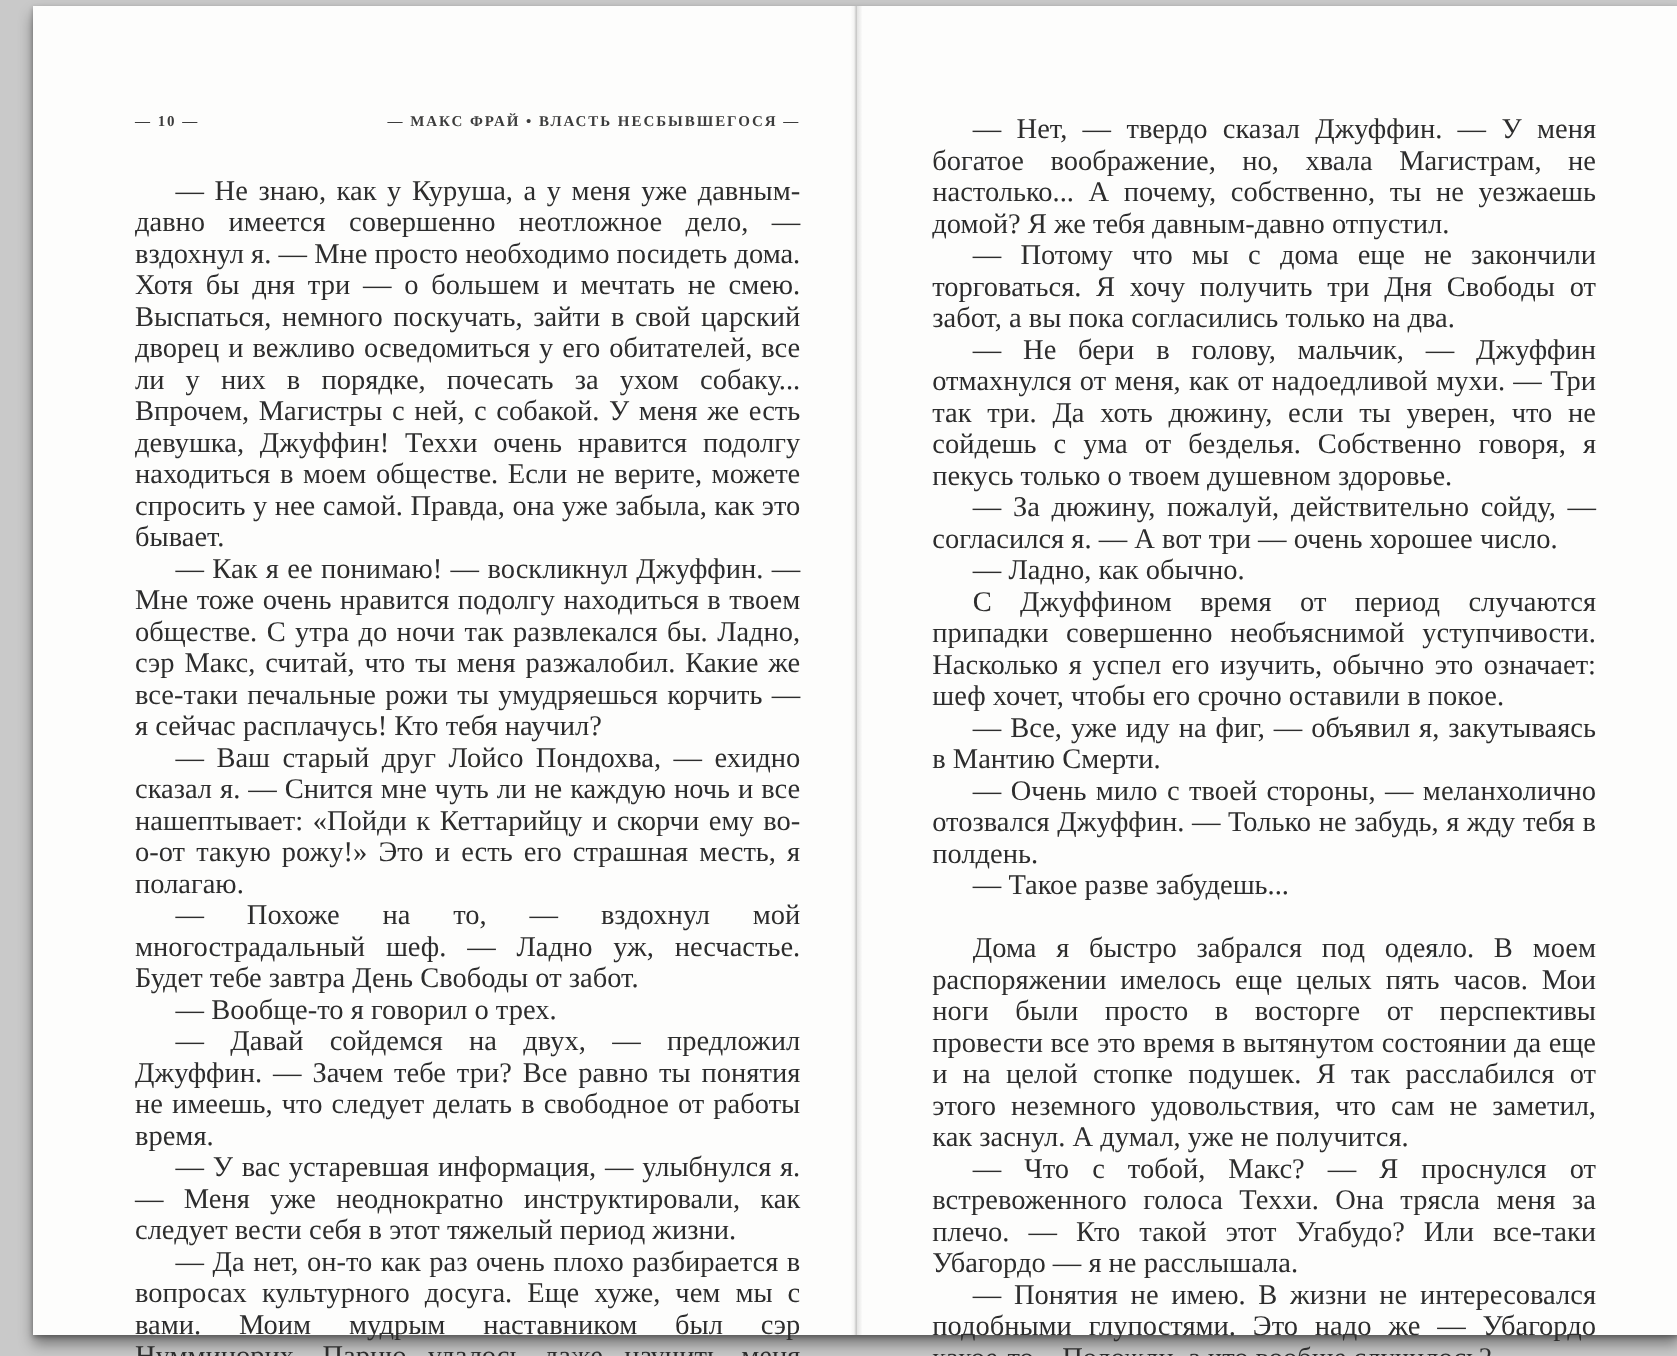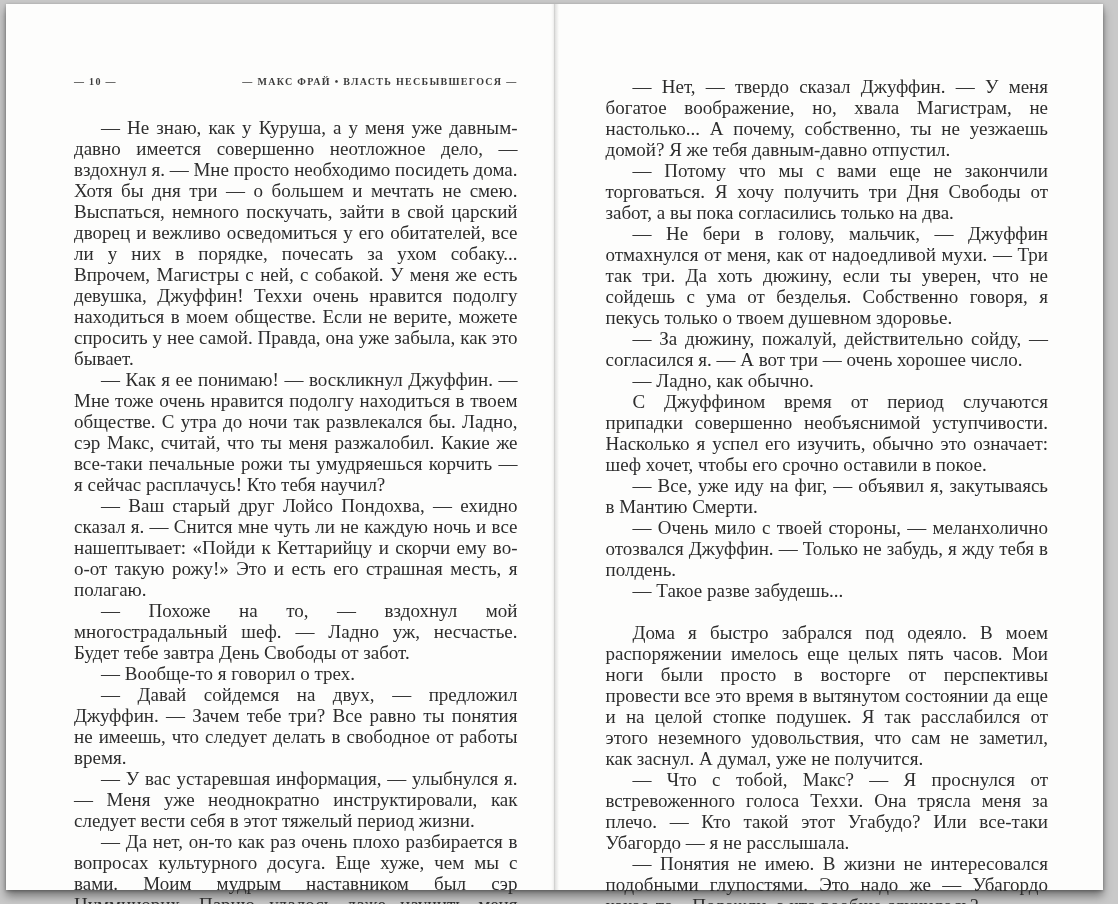--- a/index.html
+++ b/index.html
@@ -7,21 +7,21 @@
   .stage {
     position: relative;
     width: 1118px;
     height: 904px;
     background: #c9c9c9;
     overflow: hidden;
     font-family: "Liberation Serif", "DejaVu Serif", serif;
   }
   .spread {
     position: absolute;
-    left: 6px;
+    left: 22px;
     top: 4px;
     width: 1097px;
     height: 886px;
     background: #fdfdfc;
     box-shadow: 0 6px 9px rgba(0,0,0,0.42), 0 1px 3px rgba(0,0,0,0.30);
     display: flex;
   }
   .gutter {
     position: absolute;
     left: 50%;
@@ -90,21 +90,21 @@
           <p>— Вообще-то я говорил о трех.</p>
           <p>— Давай сойдемся на двух, — предложил Джуффин. — Зачем тебе три? Все равно ты понятия не имеешь, что следует делать в свободное от работы время.</p>
           <p>— У вас устаревшая информация, — улыбнулся я. — Меня уже неоднократно инструктировали, как следует вести себя в этот тяжелый период жизни.</p>
           <p>— Да нет, он-то как раз очень плохо разбирается в вопросах культурного досуга. Еще хуже, чем мы с вами. Моим мудрым наставником был сэр Нумминорих. Парню удалось даже научить меня танцевать, представляете?</p>
         </div>
     </section>
 
     <section class="page right">
       <div class="page-body">
           <p>— Нет, — твердо сказал Джуффин. — У меня богатое воображение, но, хвала Магистрам, не настолько... А почему, собственно, ты не уезжаешь домой? Я же тебя давным-давно отпустил.</p>
-          <p>— Потому что мы с вами еще не закончили торговаться. Я хочу получить три Дня Свободы от забот, а вы пока согласились только на два.</p>
+          <p>— Потому что мы с дома еще не закончили торговаться. Я хочу получить три Дня Свободы от забот, а вы пока согласились только на два.</p>
           <p>— Не бери в голову, мальчик, — Джуффин отмахнулся от меня, как от надоедливой мухи. — Три так три. Да хоть дюжину, если ты уверен, что не сойдешь с ума от безделья. Собственно говоря, я пекусь только о твоем душевном здоровье.</p>
           <p>— За дюжину, пожалуй, действительно сойду, — согласился я. — А вот три — очень хорошее число.</p>
           <p>— Ладно, как обычно.</p>
           <p>С Джуффином время от период случаются припадки совершенно необъяснимой уступчивости. Насколько я успел его изучить, обычно это означает: шеф хочет, чтобы его срочно оставили в покое.</p>
           <p>— Все, уже иду на фиг, — объявил я, закутываясь в Мантию Смерти.</p>
           <p>— Очень мило с твоей стороны, — меланхолично отозвался Джуффин. — Только не забудь, я жду тебя в полдень.</p>
           <p>— Такое разве забудешь...</p>
           <p class="spacer"></p>
           <p>Дома я быстро забрался под одеяло. В моем распоряжении имелось еще целых пять часов. Мои ноги были просто в восторге от перспективы провести все это время в вытянутом состоянии да еще и на целой стопке подушек. Я так расслабился от этого неземного удовольствия, что сам не заметил, как заснул. А думал, уже не получится.</p>
           <p>— Что с тобой, Макс? — Я проснулся от встревоженного голоса Теххи. Она трясла меня за плечо. — Кто такой этот Угабудо? Или все-таки Убагордо — я не расслышала.</p>

